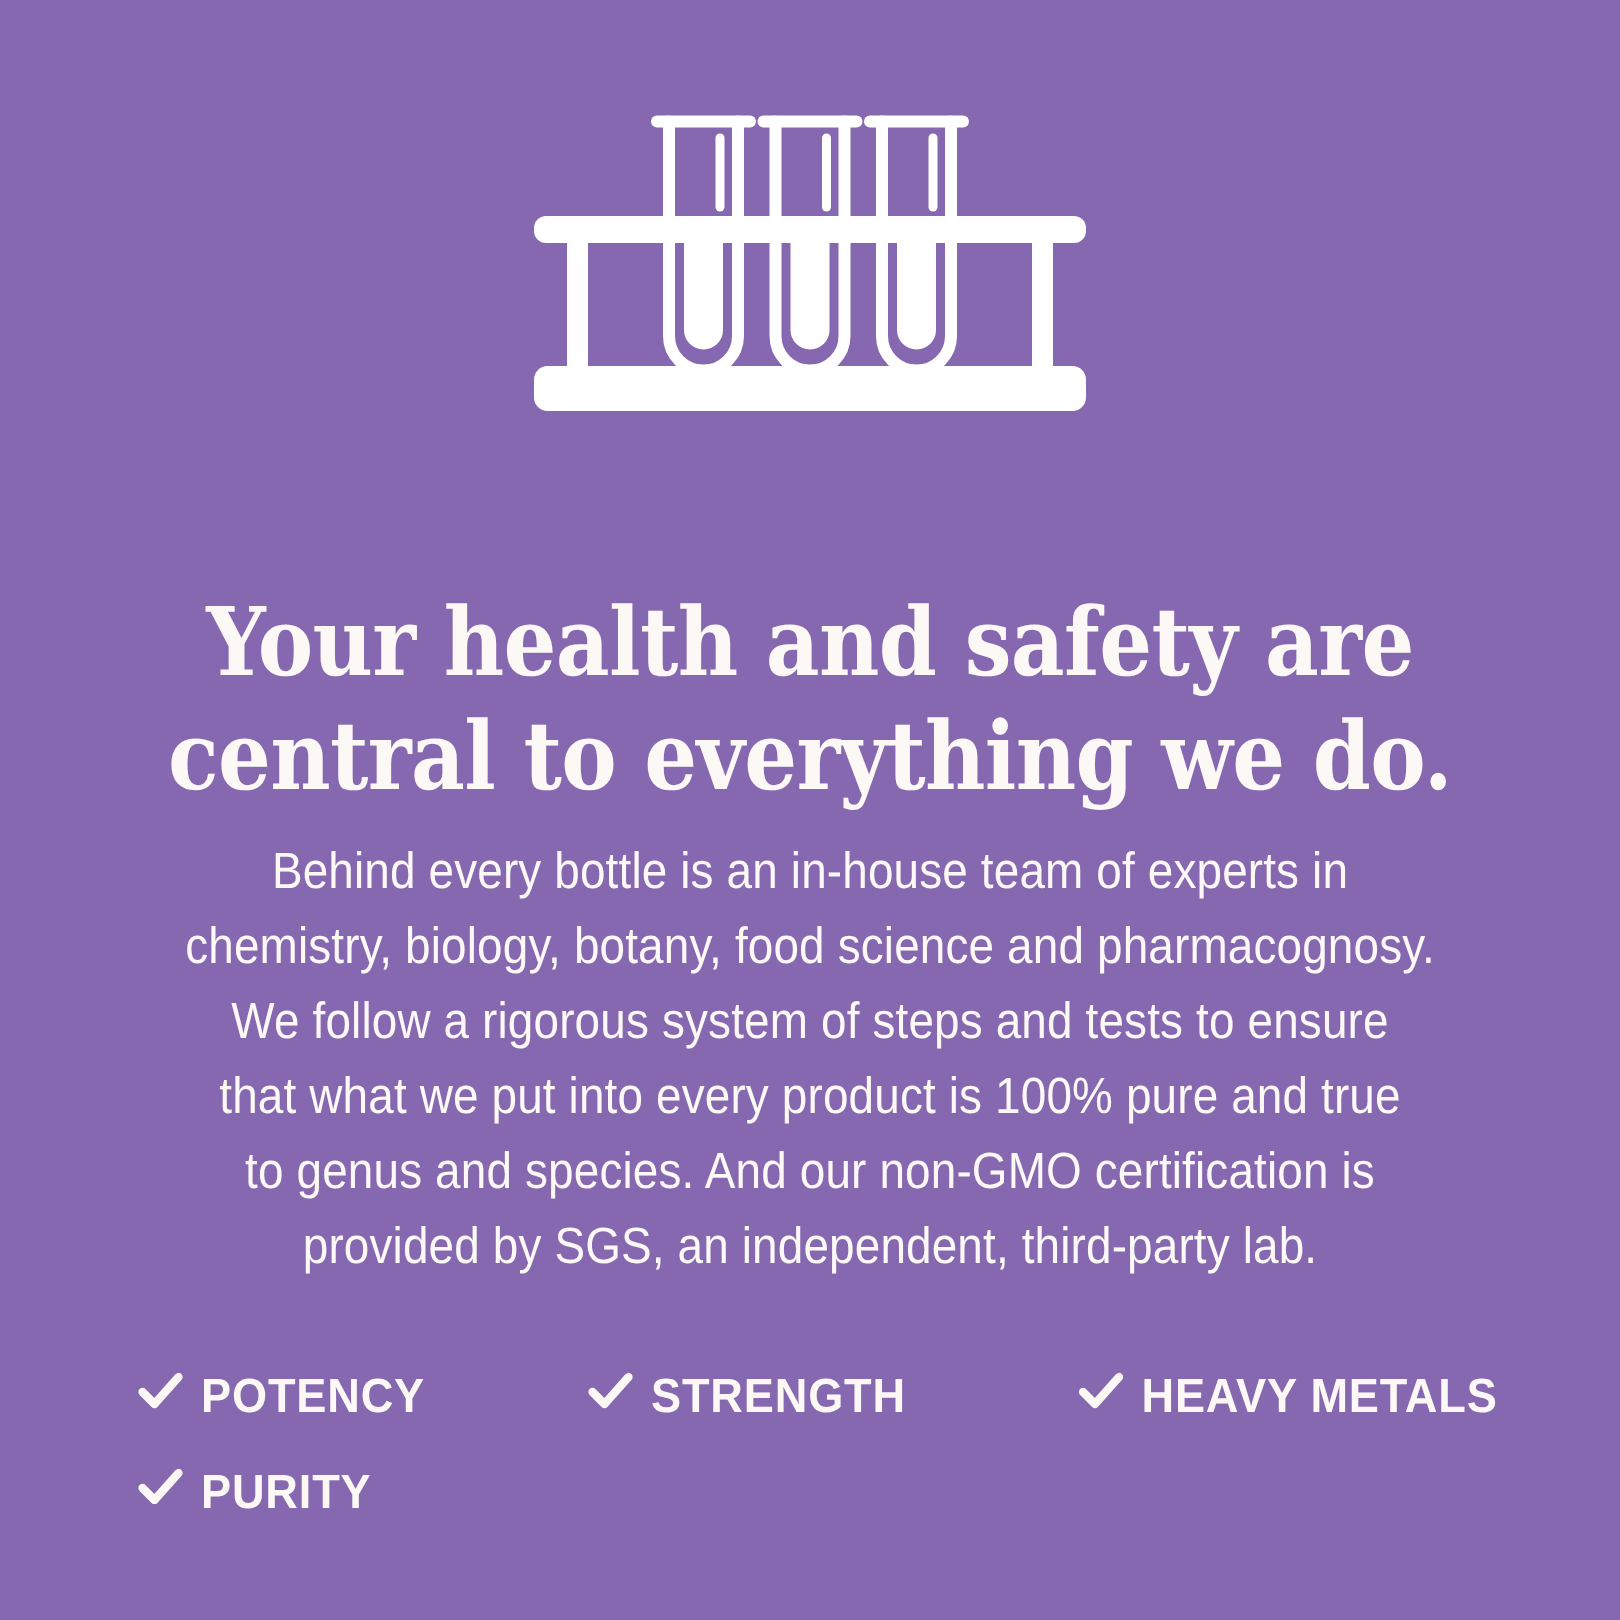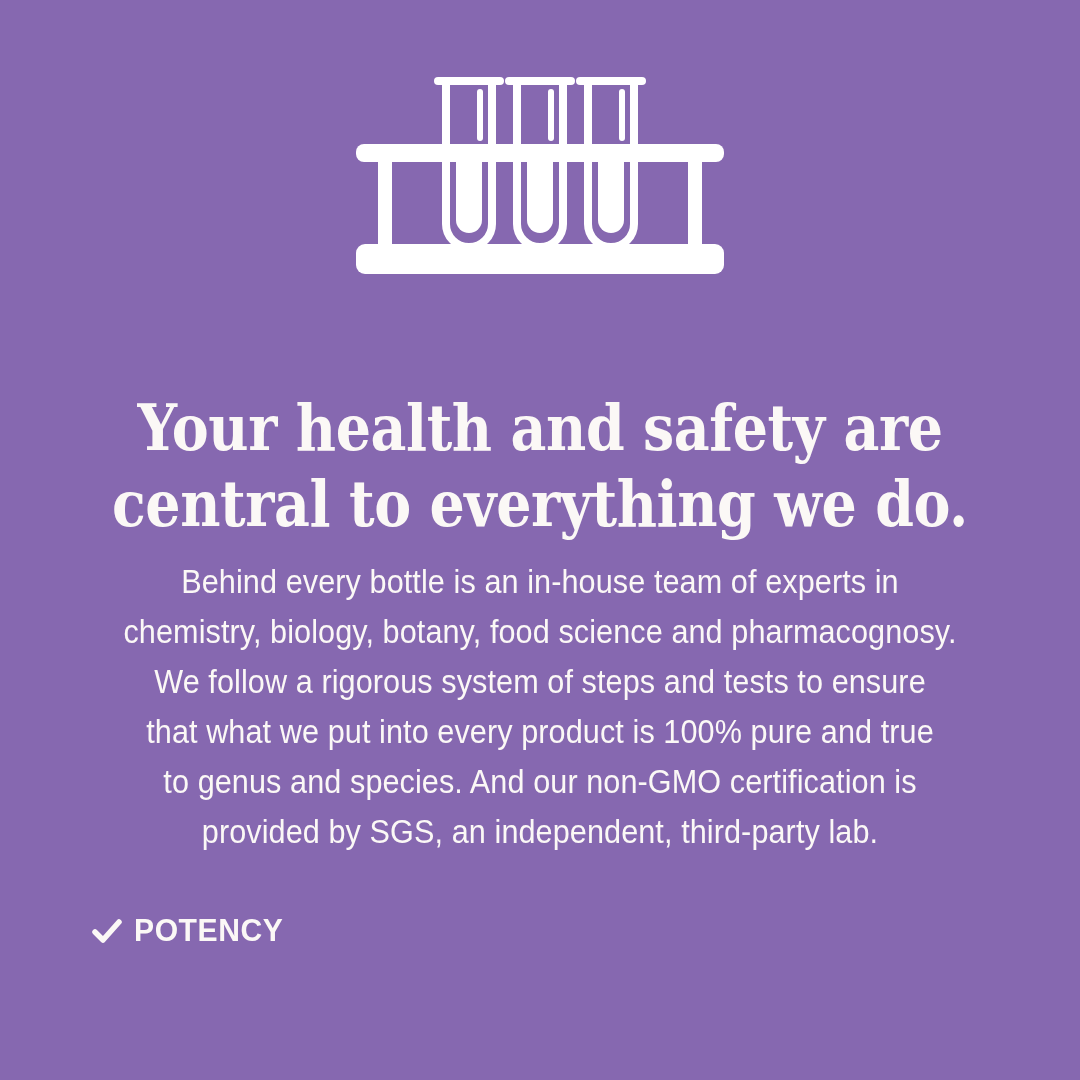--- a/index.html
+++ b/index.html
@@ -80,21 +80,21 @@
     left: 92px;
     top: 898px;
     width: 920px;
     display: grid;
     grid-template-columns: 300px 327px 293px;
     grid-auto-rows: 64px;
     align-items: center;
   }
   .check-item {
     display: flex;
-    align-items: flex-end;
+    align-items: flex-start;
     color: #fbf8f6;
   }
   .check-mark {
     flex: 0 0 auto;
     width: 30px;
     height: 30px;
     margin-right: 12px;
     display: block;
   }
   .check-label {
@@ -161,19 +161,37 @@
 
   <div id="checklist">
 
     <div class="check-item">
       <svg class="check-mark" viewBox="0 0 30 30">
         <path d="M 3 15 L 11 23 L 27 5" fill="none" stroke="#fbf8f6" stroke-width="5.5" stroke-linecap="round" stroke-linejoin="round"></path>
       </svg>
       <span class="check-label">POTENCY</span>
     </div>
 
+    <div class="check-item">
+      <svg class="check-mark" viewBox="0 0 30 30">
+        <path d="M 3 15 L 11 23 L 27 5" fill="none" stroke="#fbf8f6" stroke-width="5.5" stroke-linecap="round" stroke-linejoin="round"></path>
+      </svg>
+      <span class="check-label">STRENGTH</span>
+    </div>
+
+    <div class="check-item">
+      <svg class="check-mark" viewBox="0 0 30 30">
+        <path d="M 3 15 L 11 23 L 27 5" fill="none" stroke="#fbf8f6" stroke-width="5.5" stroke-linecap="round" stroke-linejoin="round"></path>
+      </svg>
+      <span class="check-label">HEAVY METALS</span>
+    </div>
 
 
 
-
+    <div class="check-item">
+      <svg class="check-mark" viewBox="0 0 30 30">
+        <path d="M 3 15 L 11 23 L 27 5" fill="none" stroke="#fbf8f6" stroke-width="5.5" stroke-linecap="round" stroke-linejoin="round"></path>
+      </svg>
+      <span class="check-label">PURITY</span>
+    </div>
 
   </div>
 </div>
 
 </body></html>

